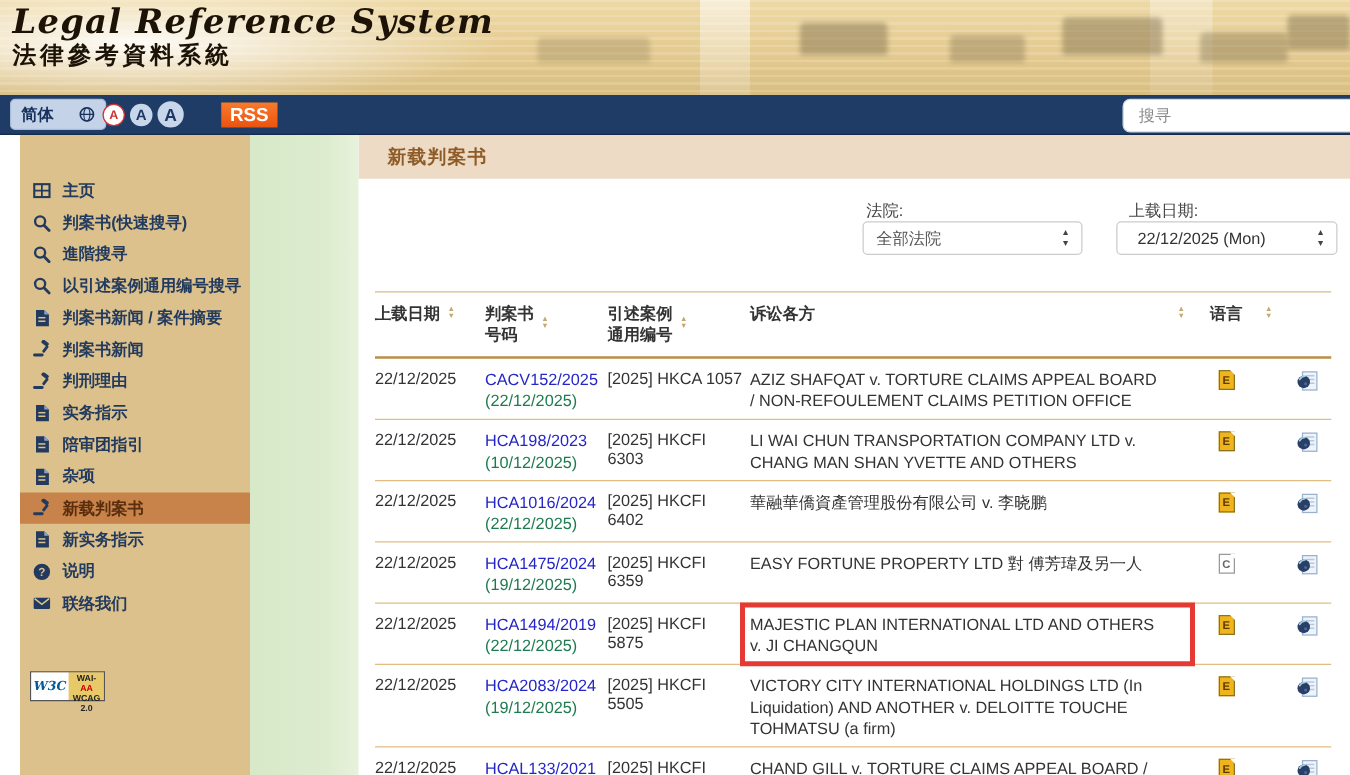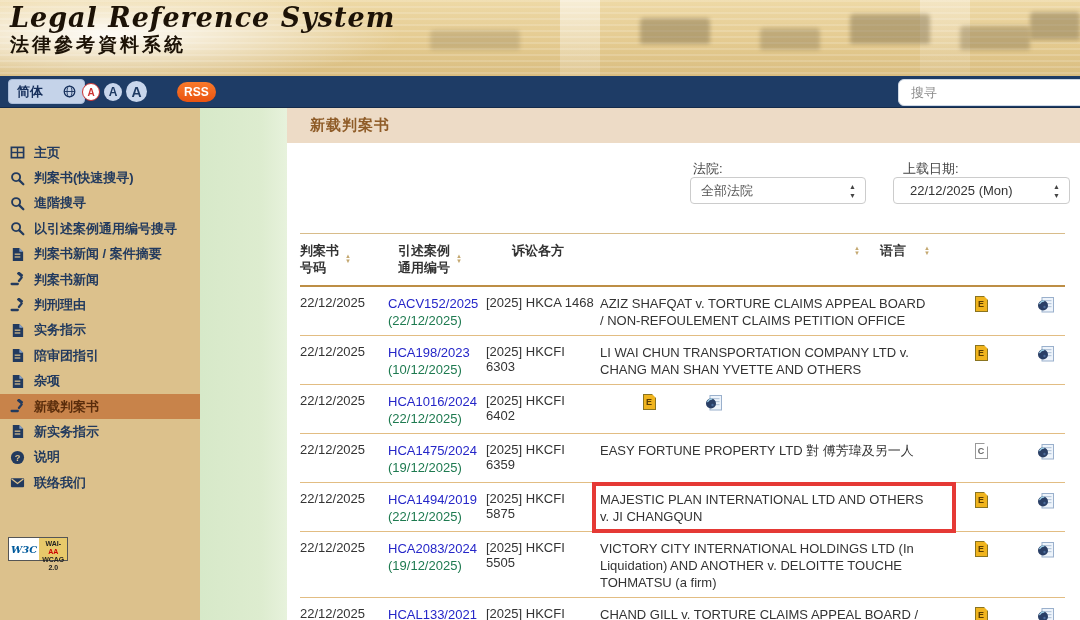--- a/index.html
+++ b/index.html
@@ -19,26 +19,26 @@
   .logo-en { font-family:"DejaVu Serif",serif; font-style:italic; font-weight:bold; font-size:27px; color:#1c1206; letter-spacing:1px; line-height:28px; }
   .logo-zh { font-family:"DejaVu Serif",serif; font-weight:bold; font-size:19px; color:#1c1206; letter-spacing:3px; line-height:24px; }
 
   
   .navbar { position:absolute; left:0; top:76px; width:1080px; height:32px; background:#1e3c66; border-bottom:1px solid #152b4b; }
   .lang-btn { position:absolute; left:8px; top:3px; height:25px; padding:0 8px; background:#c5d3e9; border:1px solid #a9bcd9; border-radius:4px; display:flex; align-items:center; gap:20px; color:#17305c; font-size:13px; font-weight:bold; cursor:pointer; }
   .fs-btn { position:absolute; border-radius:50%; display:flex; align-items:center; justify-content:center; font-weight:bold; cursor:pointer; }
   .fs-small { left:82px; top:7px; width:18px; height:18px; background:#fff; border:1.5px solid #c33; color:#c33; font-size:10px; }
   .fs-med   { left:104px; top:7px; width:18px; height:18px; background:#c8d6ec; color:#1e3a63; font-size:12px; }
   .fs-large { left:126px; top:5px; width:21px; height:21px; background:#c8d6ec; color:#1e3a63; font-size:14px; }
-  .rss-btn { position:absolute; left:177px; top:6px; height:20px; padding:0 7px; background:linear-gradient(180deg,#f97a2b,#ea5310); border-radius:10px; color:#fff; font-size:12px; font-weight:bold; display:flex; align-items:center; cursor:pointer; }
+  .rss-btn { position:absolute; left:177px; top:6px; height:20px; padding:0 7px; background:linear-gradient(180deg,#f97a2b,#ea5310); border-radius:0; color:#fff; font-size:15px; font-weight:bold; display:flex; align-items:center; cursor:pointer; }
   .search-input { position:absolute; right:-14px; top:3px; width:196px; height:27px; border:1px solid #cfd8e4; border-radius:6px; padding:0 12px; font-size:13px; color:#333; background:#fff; outline:none; }
   .search-input::placeholder { color:#8a8a8a; }
 
   
-  .sidebar { position:absolute; left:0; top:108px; width:200px; height:512px; background:#dcc18c; }
+  .sidebar { position:absolute; left:16px; top:108px; width:200px; height:512px; background:#dcc18c; }
   .greenstrip { position:absolute; left:200px; top:108px; width:87px; height:512px; background:linear-gradient(90deg,#d7e9c9,#ddeccf 70%,#e7f2dc); }
   .menu { position:absolute; left:0; top:32px; width:200px; }
   .menu-item { display:flex; align-items:center; gap:9px; height:25.4px; padding-left:10px; font-size:13px; font-weight:bold; color:#223a5e; cursor:pointer; white-space:nowrap; }
   .menu-item .mi-icon { width:15px; height:15px; flex:0 0 15px; display:flex; }
   .menu-item.active { background:#c8834a; color:#5a2d0c; }
   .wcag-badge { position:absolute; left:8px; top:429px; display:flex; border:1px solid #555; cursor:pointer; width:60px; height:24px; }
   .wcag-left { background:#fff; color:#005a9c; font-family:"DejaVu Serif",serif; font-style:italic; font-weight:bold; font-size:10px; display:flex; align-items:center; padding:0 2px; }
   .wcag-right { background:#e8c96a; color:#222; font-size:7px; font-weight:bold; line-height:8px; padding:2px 3px; text-align:center; }
   .wcag-right .aa { color:#c00; }
 
@@ -293,20 +293,24 @@
       <span class="sel-arrows"></span>
     </div>
     <div class="filter-label flt-date-label">上载日期:</div>
     <div class="select-box flt-date">
       <span>22/12/2025 (Mon)</span>
       <span class="sel-arrows"></span>
     </div>
 
     <div class="tbl">
       <div class="thead">
+        <div class="c-date hcell">
+          <span>上载日期</span>
+          <span class="sort"></span>
+        </div>
         <div class="c-case hcell">
           <span><span>判案书</span><br><span>号码</span></span>
           <span class="sort" style="padding-top:12px;"></span>
         </div>
         <div class="c-cite hcell">
           <span><span>引述案例</span><br><span>通用编号</span></span>
           <span class="sort" style="padding-top:12px;"></span>
         </div>
         <div class="c-part hcell">
           <span>诉讼各方</span>
@@ -322,21 +326,21 @@
           </div>
         <div class="c-globe"></div>
       </div>
       <div id="tbody">
           <div class="trow">
     <div class="c-date">22/12/2025</div>
     <div class="c-case">
       <a class="case-link">CACV152/2025</a>
       <span class="case-date">(22/12/2025)</span>
     </div>
-    <div class="c-cite">[2025] HKCA 1468</div>
+    <div class="c-cite">[2025] HKCA 1057</div>
     <div class="c-part">
       <span>AZIZ SHAFQAT v. TORTURE CLAIMS APPEAL BOARD / NON-REFOULEMENT CLAIMS PETITION OFFICE</span>
       
     </div>
     <div class="c-sort1"></div>
     <div class="c-lang">
       <span class="lang-icon lang-e">E</span>
     </div>
     <div class="c-sort2"></div>
     <div class="c-globe">
@@ -383,20 +387,24 @@
       </span>
     </div>
   </div>
           <div class="trow">
     <div class="c-date">22/12/2025</div>
     <div class="c-case">
       <a class="case-link">HCA1016/2024</a>
       <span class="case-date">(22/12/2025)</span>
     </div>
     <div class="c-cite">[2025] HKCFI 6402</div>
+    <div class="c-part">
+      <span>華融華僑資產管理股份有限公司 v. 李晓鹏</span>
+      
+    </div>
     <div class="c-sort1"></div>
     <div class="c-lang">
       <span class="lang-icon lang-e">E</span>
     </div>
     <div class="c-sort2"></div>
     <div class="c-globe">
       <span class="globe-btn">
         <svg viewBox="0 0 18 18" width="18" height="18">
                   <rect x="5" y="1.5" width="11.5" height="14.5" fill="#eef4fb" stroke="#9ab0cc" stroke-width="1"></rect>
                   <rect x="7.5" y="4" width="7" height="1.2" fill="#b8c8dc"></rect>

